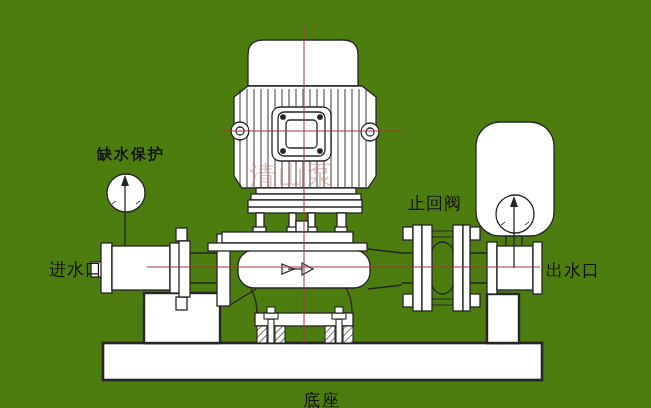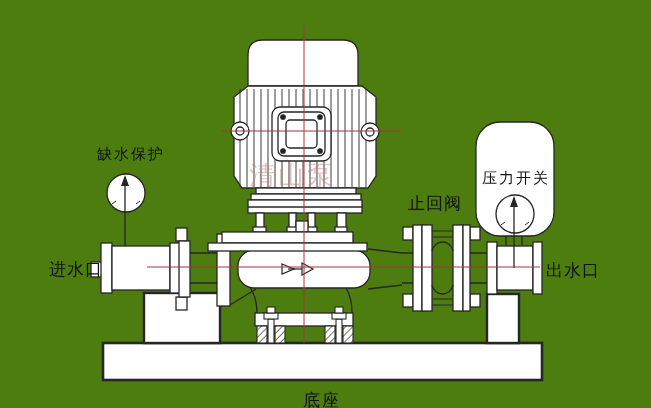--- a/index.html
+++ b/index.html
@@ -5,21 +5,21 @@
   html,body{margin:0;padding:0;background:#fff;}
   .stage{
     position:relative;width:651px;height:408px;background:#4d7c0f;
     font-family:"DejaVu Sans",sans-serif;overflow:hidden;
   }
   .stage svg{position:absolute;left:0;top:0;z-index:2;}
   .lbl{
     position:absolute;z-index:3;color:#111;white-space:nowrap;
     transform:translate(-50%,-50%);font-size:17px;letter-spacing:1px;
   }
-  .lbl.bold{font-weight:normal;font-size:15px;letter-spacing:2px;}
+  .lbl.bold{font-weight:bold;font-size:15px;letter-spacing:2px;}
 </style>
 </head>
 <body>
 
 <div class="stage">
 
 <svg width="651" height="408" viewBox="0 0 651 408">
   <defs>
     <pattern id="hatch" width="5" height="5" patternUnits="userSpaceOnUse" patternTransform="rotate(45)">
       <rect width="5" height="5" fill="#fff"></rect>
@@ -144,19 +144,18 @@
   </g>
 
   <g stroke="#9e3a3a" stroke-width="1" fill="none">
     <path d="M304,25 V343"></path>
     <path d="M222,131 H401"></path>
     <path d="M147,267 H540"></path>
   </g>
 </svg>
 
   <div class="lbl bold" style="left:131px;top:154px;">缺水保护</div>
-  <div class="lbl bold" style="left:516px;top:178px;">压力开关</div>
   <div class="lbl" style="left:435px;top:203px;">止回阀</div>
   <div class="lbl" style="left:76px;top:269px;">进水口</div>
   <div class="lbl" style="left:573px;top:270px;font-family:Liberation Serif, serif;">出水口</div>
   <div class="lbl" style="left:322px;top:364px;letter-spacing:2px;margin-top:36px;">底座</div>
 
 </div>
 
 </body></html>

